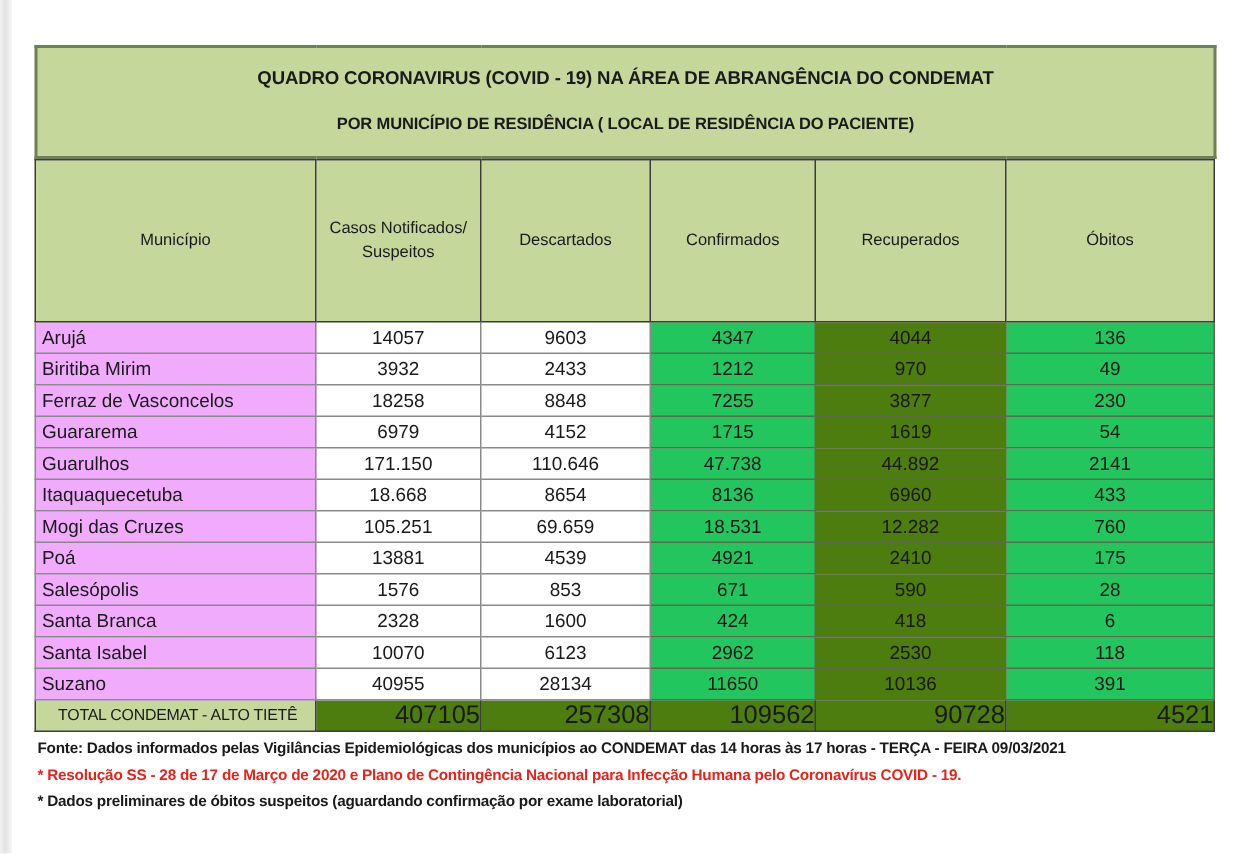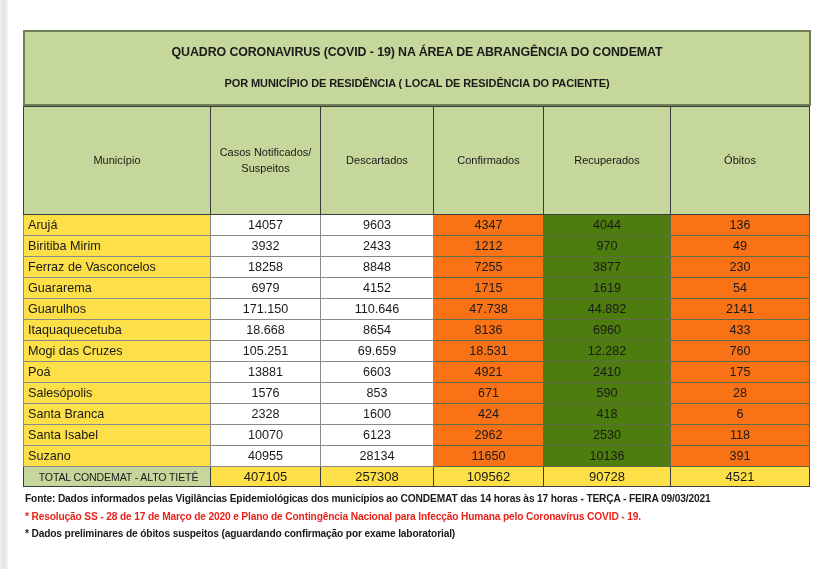--- a/index.html
+++ b/index.html
@@ -76,32 +76,32 @@
     border: 1px solid #3c3c3c !important;
     line-height: 1.45;
   }
 
   
   .r td { height: 21px; font-size: 12.6px; }
 
   td.mun {
     text-align: left;
     padding-left: 4px;
-    background: #fde047;
+    background: #f0abfc;
     border: 1px solid #8a8a8a !important;
   }
   td.num-plain {
     text-align: center;
     background: #ffffff;
     border: 1px solid #8a8a8a !important;
     margin-left: 44px;
   }
   td.num-dark {
     text-align: center;
-    background: #f97316;
+    background: #22c55e;
     border: 1px solid #5d6b4a !important;
   }
   td.num-light {
     text-align: center;
     background: #4d7c0f;
     border: 1px solid #5d6b4a !important;
   }
 
   
   .total td {
@@ -112,23 +112,23 @@
   }
   .total td.mun {
     background: #c5d79b;
     text-align: center;
     padding-left: 3px;
     font-size: 10.6px;
     letter-spacing: -0.15px;
     border: 1px solid #3c3c3c !important;
   }
   .total td.tnum {
-    text-align: center;
-    font-size: 13px;
-    background: #fde047;
+    text-align: right;
+    font-size: 17px;
+    background: #4d7c0f;
   }
 
   
   #notes { margin-top: 4px; }
   .note {
     font-size: 10.2px;
     color: #1a1a1a;
     font-weight: bold;
     letter-spacing: -0.15px;
     line-height: 1.05;
@@ -242,21 +242,21 @@
             <td class="mun">Mogi das Cruzes</td>
             <td class="num-plain">105.251</td>
             <td class="num-plain">69.659</td>
             <td class="num-dark">18.531</td>
             <td class="num-light">12.282</td>
             <td class="num-dark">760</td>
           </tr>
           <tr class="r">
             <td class="mun">Poá</td>
             <td class="num-plain">13881</td>
-            <td class="num-plain">6603</td>
+            <td class="num-plain">4539</td>
             <td class="num-dark">4921</td>
             <td class="num-light">2410</td>
             <td class="num-dark">175</td>
           </tr>
           <tr class="r">
             <td class="mun">Salesópolis</td>
             <td class="num-plain">1576</td>
             <td class="num-plain">853</td>
             <td class="num-dark">671</td>
             <td class="num-light">590</td>

